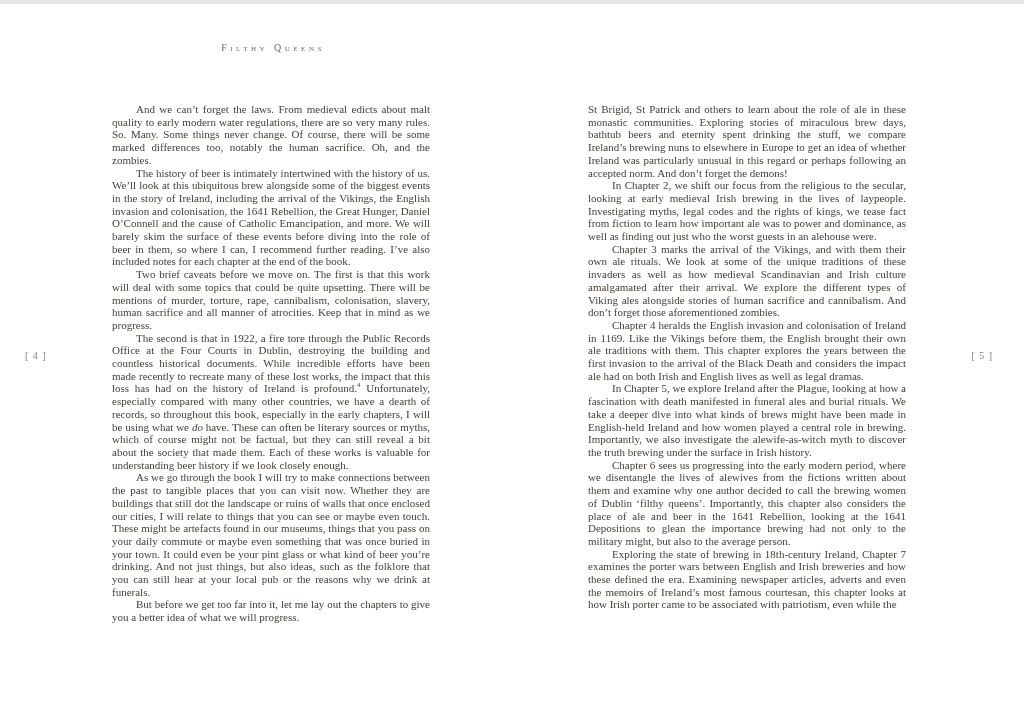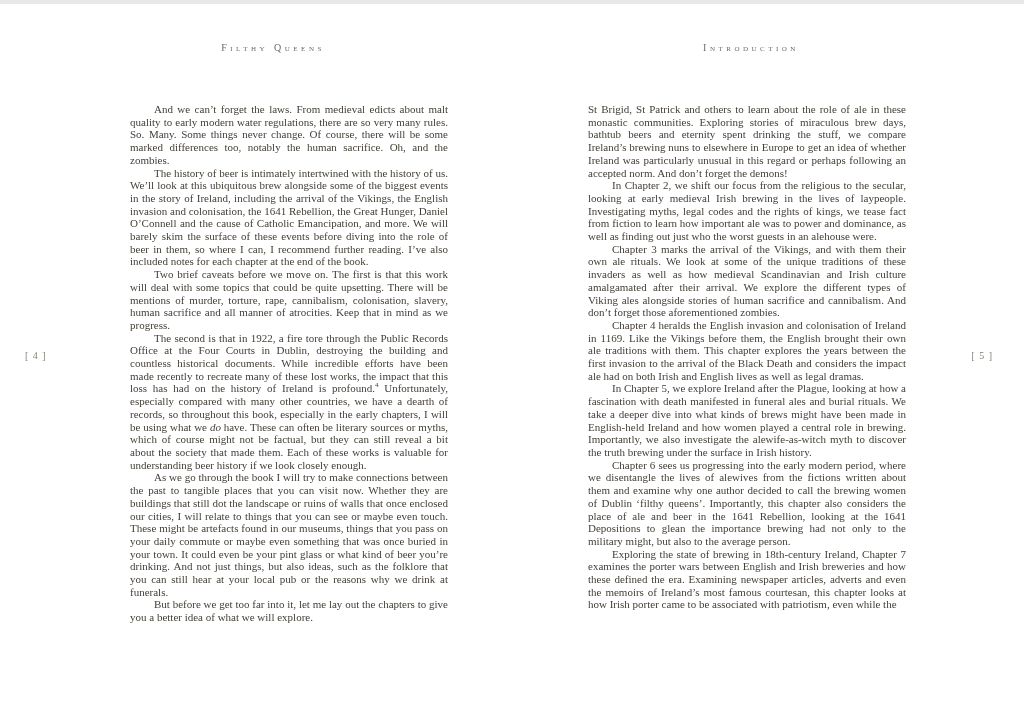--- a/index.html
+++ b/index.html
@@ -38,51 +38,50 @@
   .text-block {
     position: absolute;
     top: 99px;
     width: 318px;
     font-size: 11px;
     line-height: 12.7px;
     text-align: justify;
     text-justify: inter-word;
     hyphens: none;
   }
-  .text-block.tb-left  { left: 130px; }
+  .text-block.tb-left  { left: 112px; }
   .text-block.tb-right { left: 588px; }
   p.para { margin: 0; padding: 0; }
   p.para.indent { text-indent: 24px; }
   .para em { }
   .para sup {
     font-size: 7px;
     line-height: 0;
     vertical-align: super;
   }
 </style>
 </head>
 <body>
 
 <div class="spread">
 
   <div class="running-head rh-left">Filthy Queens</div>
 
-  <div class="running-head rh-right">Introduction</div>
 
   <div class="folio f-left">[ 4 ]</div>
 
   <div class="folio f-right">[ 5 ]</div>
 
   <div class="text-block tb-left" id="left-col">
       <p class="para indent">And we can’t forget the laws. From medieval edicts about malt quality to early modern water regulations, there are so very many rules. So. Many. Some things never change. Of course, there will be some marked differences too, notably the human sacrifice. Oh, and the zombies.</p>
       <p class="para indent">The history of beer is intimately intertwined with the history of us. We’ll look at this ubiquitous brew alongside some of the biggest events in the story of Ireland, including the arrival of the Vikings, the English invasion and colonisation, the 1641 Rebellion, the Great Hunger, Daniel O’Connell and the cause of Catholic Emancipation, and more. We will barely skim the surface of these events before diving into the role of beer in them, so where I can, I recommend further reading. I’ve also included notes for each chapter at the end of the book.</p>
       <p class="para indent">Two brief caveats before we move on. The first is that this work will deal with some topics that could be quite upsetting. There will be mentions of murder, torture, rape, cannibalism, colonisation, slavery, human sacrifice and all manner of atrocities. Keep that in mind as we progress.</p>
       <p class="para indent">The second is that in 1922, a fire tore through the Public Records Office at the Four Courts in Dublin, destroying the building and countless historical documents. While incredible efforts have been made recently to recreate many of these lost works, the impact that this loss has had on the history of Ireland is profound.<sup>4</sup> Unfortunately, especially compared with many other countries, we have a dearth of records, so throughout this book, especially in the early chapters, I will be using what we <em>do</em> have. These can often be literary sources or myths, which of course might not be factual, but they can still reveal a bit about the society that made them. Each of these works is valuable for understanding beer history if we look closely enough.</p>
       <p class="para indent">As we go through the book I will try to make connections between the past to tangible places that you can visit now. Whether they are buildings that still dot the landscape or ruins of walls that once enclosed our cities, I will relate to things that you can see or maybe even touch. These might be artefacts found in our museums, things that you pass on your daily commute or maybe even something that was once buried in your town. It could even be your pint glass or what kind of beer you’re drinking. And not just things, but also ideas, such as the folklore that you can still hear at your local pub or the reasons why we drink at funerals.</p>
-      <p class="para indent">But before we get too far into it, let me lay out the chapters to give you a better idea of what we will explore.</p>
+      <p class="para indent">But before we get too far into it, let me lay out the chapters to give you a better idea of what we will progress.</p>
     </div>
 
   <div class="text-block tb-right" id="right-col">
       <p class="para">St Brigid, St Patrick and others to learn about the role of ale in these monastic communities. Exploring stories of miraculous brew days, bathtub beers and eternity spent drinking the stuff, we compare Ireland’s brewing nuns to elsewhere in Europe to get an idea of whether Ireland was particularly unusual in this regard or perhaps following an accepted norm. And don’t forget the demons!</p>
       <p class="para indent">In Chapter 2, we shift our focus from the religious to the secular, looking at early medieval Irish brewing in the lives of laypeople. Investigating myths, legal codes and the rights of kings, we tease fact from fiction to learn how important ale was to power and dominance, as well as finding out just who the worst guests in an alehouse were.</p>
       <p class="para indent">Chapter 3 marks the arrival of the Vikings, and with them their own ale rituals. We look at some of the unique traditions of these invaders as well as how medieval Scandinavian and Irish culture amalgamated after their arrival. We explore the different types of Viking ales alongside stories of human sacrifice and cannibalism. And don’t forget those aforementioned zombies.</p>
       <p class="para indent">Chapter 4 heralds the English invasion and colonisation of Ireland in 1169. Like the Vikings before them, the English brought their own ale traditions with them. This chapter explores the years between the first invasion to the arrival of the Black Death and considers the impact ale had on both Irish and English lives as well as legal dramas.</p>
       <p class="para indent">In Chapter 5, we explore Ireland after the Plague, looking at how a fascination with death manifested in funeral ales and burial rituals. We take a deeper dive into what kinds of brews might have been made in English-held Ireland and how women played a central role in brewing. Importantly, we also investigate the alewife-as-witch myth to discover the truth brewing under the surface in Irish history.</p>
       <p class="para indent">Chapter 6 sees us progressing into the early modern period, where we disentangle the lives of alewives from the fictions written about them and examine why one author decided to call the brewing women of Dublin ‘filthy queens’. Importantly, this chapter also considers the place of ale and beer in the 1641 Rebellion, looking at the 1641 Depositions to glean the importance brewing had not only to the military might, but also to the average person.</p>
       <p class="para indent">Exploring the state of brewing in 18th-century Ireland, Chapter 7 examines the porter wars between English and Irish breweries and how these defined the era. Examining newspaper articles, adverts and even the memoirs of Ireland’s most famous courtesan, this chapter looks at how Irish porter came to be associated with patriotism, even while the</p>

